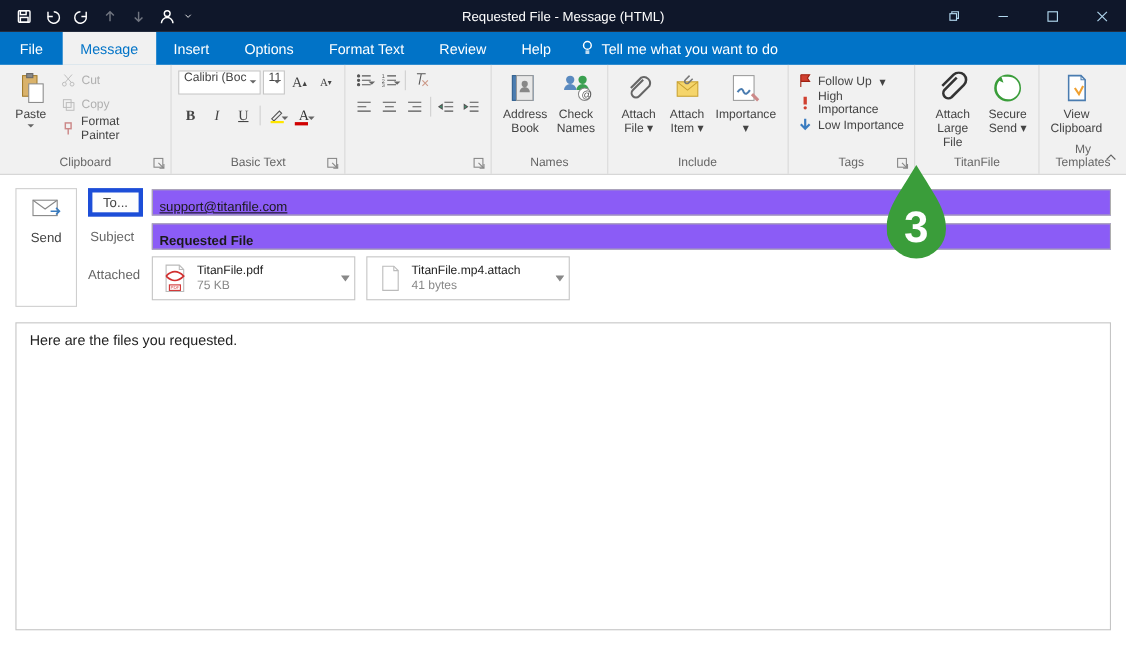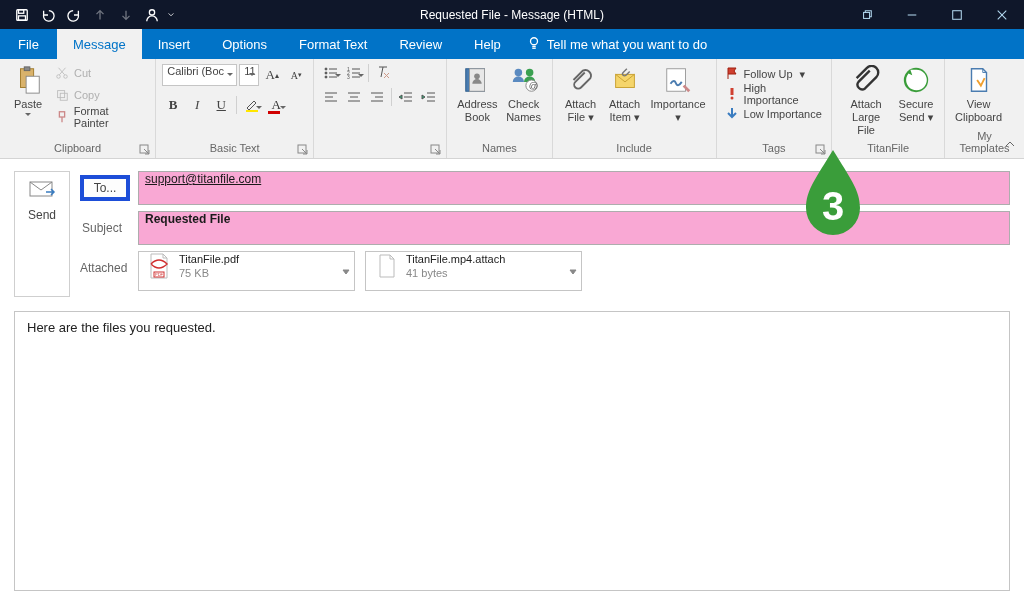--- a/index.html
+++ b/index.html
@@ -59,26 +59,26 @@
   .collapse-caret { position: absolute; right: 8px; bottom: 4px; cursor: pointer; }
   .collapse-caret svg { width: 12px; height: 12px; stroke: #666; fill: none; }
 
   .compose { padding: 12px 14px 0 14px; }
   .row { display: flex; align-items: center; margin-bottom: 6px; }
   .sendcol { width: 56px; display: flex; flex-direction: column; align-items: center; border: 1px solid #cfcfcf; padding: 8px 0 6px; margin-right: 10px; cursor: pointer; }
   .sendcol .sico { width: 28px; height: 18px; }
   .sendcol .stext { font-size: 12px; color: #444; margin-top: 6px; }
   .lblbtn { width: 50px; height: 26px; border: 4px solid #1d4ed8; background: #fdfdfd; font-size: 12px; color: #444; display: flex; align-items: center; justify-content: center; cursor: pointer; }
   .lbltxt { width: 50px; font-size: 12px; color: #666; text-align: center; padding-right: 6px; }
-  .field { flex: 1; height: 34px; border: 1px solid #adadad; background: #f9a8d4; font-size: 12px; color: #1a1a1a; padding: 0 6px; display: flex; align-items: flex-start; margin-left: 8px; }
+  .field { flex: 1; height: 24px; border: 1px solid #adadad; background: #8b5cf6; font-size: 12px; color: #1a1a1a; padding: 0 6px; display: flex; align-items: flex-end; margin-left: 8px; }
   .field a { color: #1a1a1a; text-decoration: underline; }
   .field.subject { font-weight: bold; }
 
   .attach-row { display: flex; gap: 10px; margin-left: 8px; }
-  .attachment { display: flex; align-items: flex-start; border: 1px solid #c5c5c5; background: #fff; height: 40px; width: 217px; padding: 0 6px 0 6px; position: relative; cursor: pointer; }
+  .attachment { display: flex; align-items: center; border: 1px solid #c5c5c5; background: #fff; height: 40px; width: 185px; padding: 0 6px 0 6px; position: relative; cursor: pointer; }
   .attachment .aico { width: 28px; height: 28px; margin-right: 6px; }
   .attachment .ainfo { display: flex; flex-direction: column; font-size: 11px; color: #444; line-height: 1.3; }
   .attachment .aname { color: #222; }
   .attachment .asize { color: #888; }
   .attachment .adrop { position: absolute; right: 4px; top: 50%; transform: translateY(-50%); }
   .attachment .adrop svg { width: 8px; height: 8px; stroke: #888; fill: #888; }
 
   .body-area { margin: 14px 14px 0; border: 1px solid #c5c5c5; height: 280px; padding: 8px 12px; font-size: 13px; color: #222; }
 
   .callout { position: absolute; left: 806px; top: 150px; pointer-events: none; }

